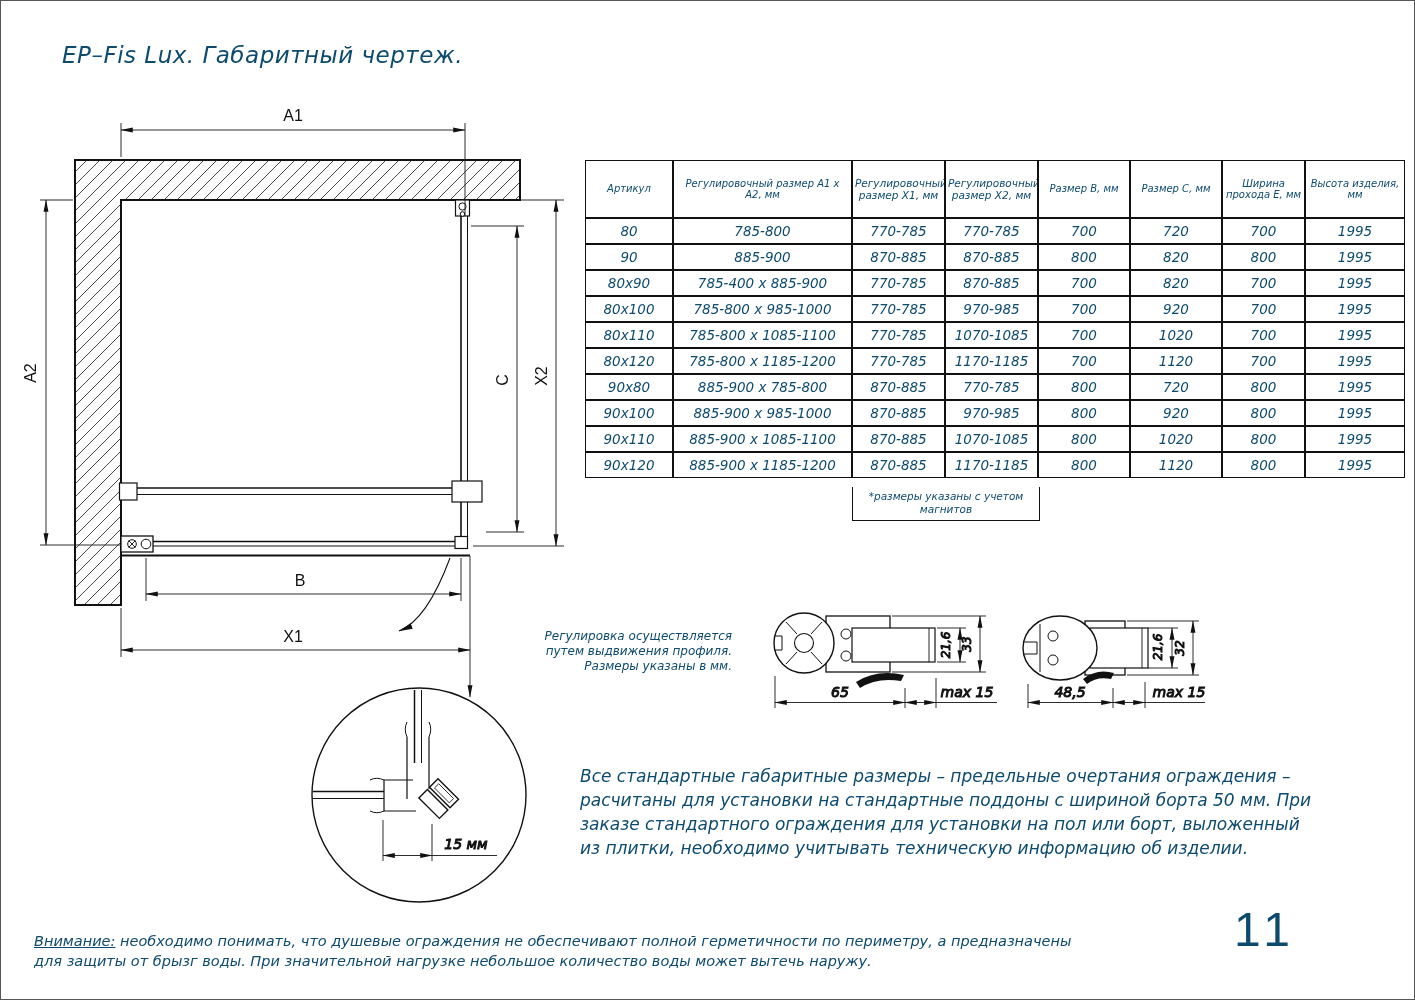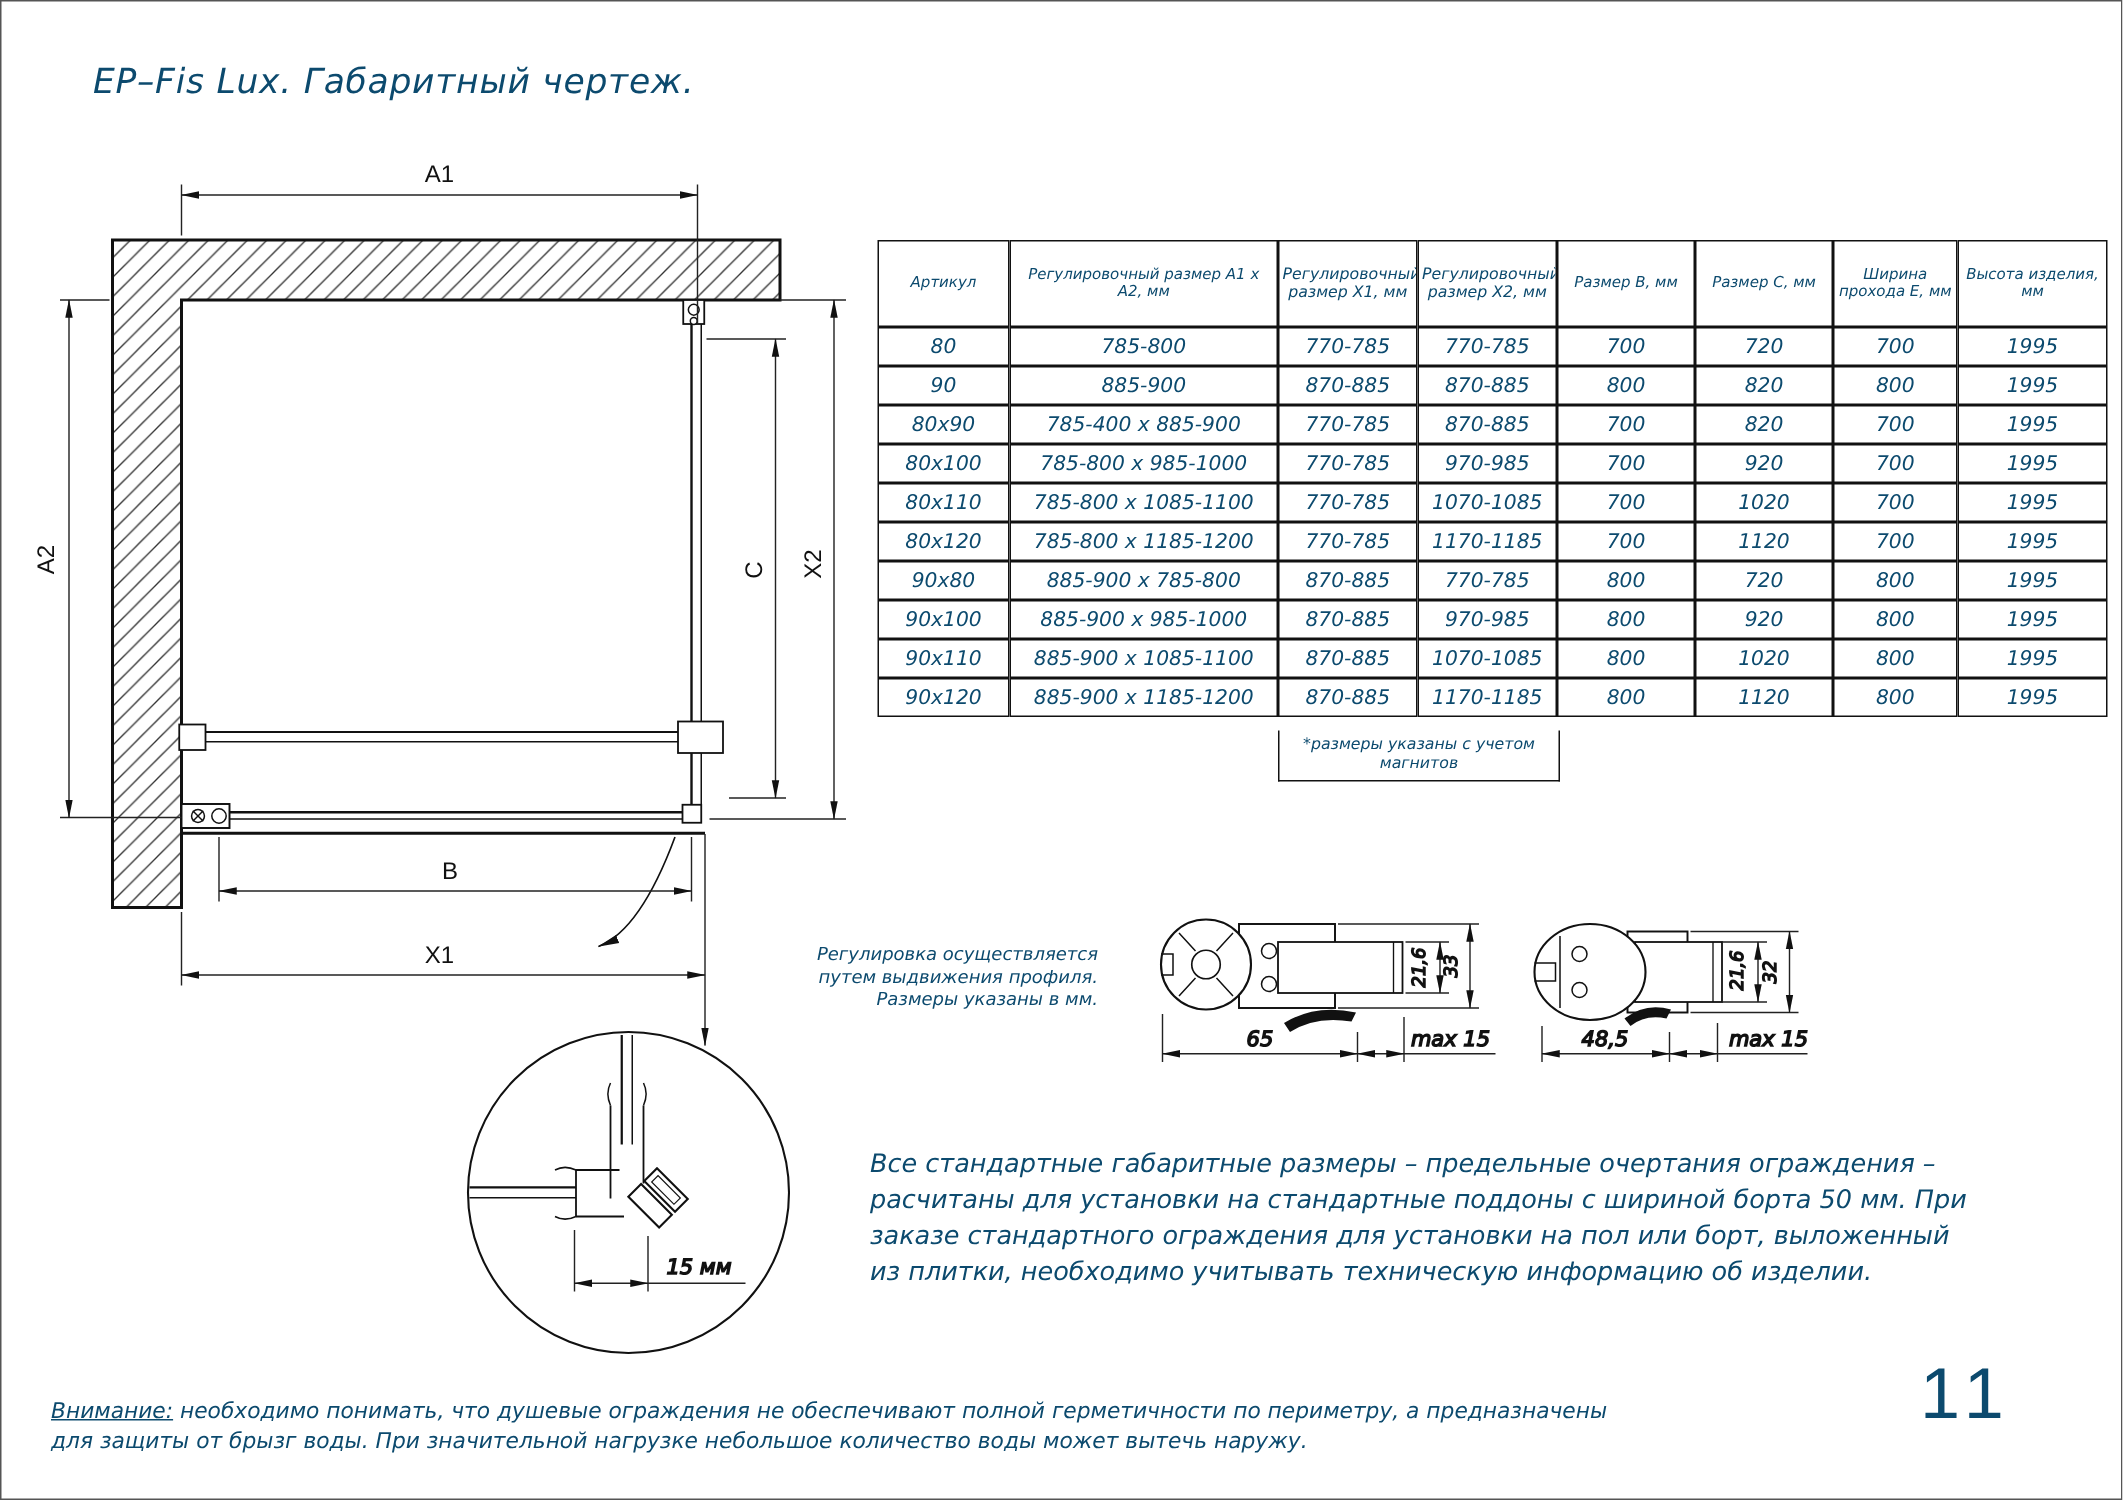--- a/index.html
+++ b/index.html
@@ -1,20 +1,20 @@
 <!DOCTYPE html>
 <html><head>
 <meta charset="utf-8">
 <style>
   html,body{margin:0;padding:0;background:#fff;}
   .sheet{position:relative;width:1415px;height:1000px;background:#fff;overflow:hidden;
          box-shadow:inset 0 0 0 1px #555;font-family:"DejaVu Sans",sans-serif;color:#0c4a6e;}
   .layer{position:absolute;left:0;top:0;}
   .title{position:absolute;left:62px;top:42px;font-size:23px;font-style:italic;letter-spacing:0.5px;}
-  .pagenum{position:absolute;left:1280px;top:902px;font-size:48px;letter-spacing:6px;font-family:"Liberation Sans",sans-serif;}
+  .pagenum{position:absolute;left:1234px;top:902px;font-size:48px;letter-spacing:6px;font-family:"Liberation Sans",sans-serif;}
   
   .dim-table{position:absolute;left:585px;top:160px;width:820px;border-collapse:separate;border-spacing:0;
              table-layout:fixed;font-style:italic;}
   .dim-table th,.dim-table td{border:1px solid #111;padding:0 2px;text-align:center;vertical-align:middle;
              overflow:hidden;background:#fff;}
   .dim-table th{height:56px;font-weight:normal;font-size:10px;line-height:1.15;}
   .dim-table td{height:24px;font-size:13.5px;}
   .dim-table th.h0{font-size:10px;}
   .dim-table th.hs{font-size:10.5px;}
   .c0{width:88px}.c1{width:179px}.c2{width:93px}.c3{width:93px}

